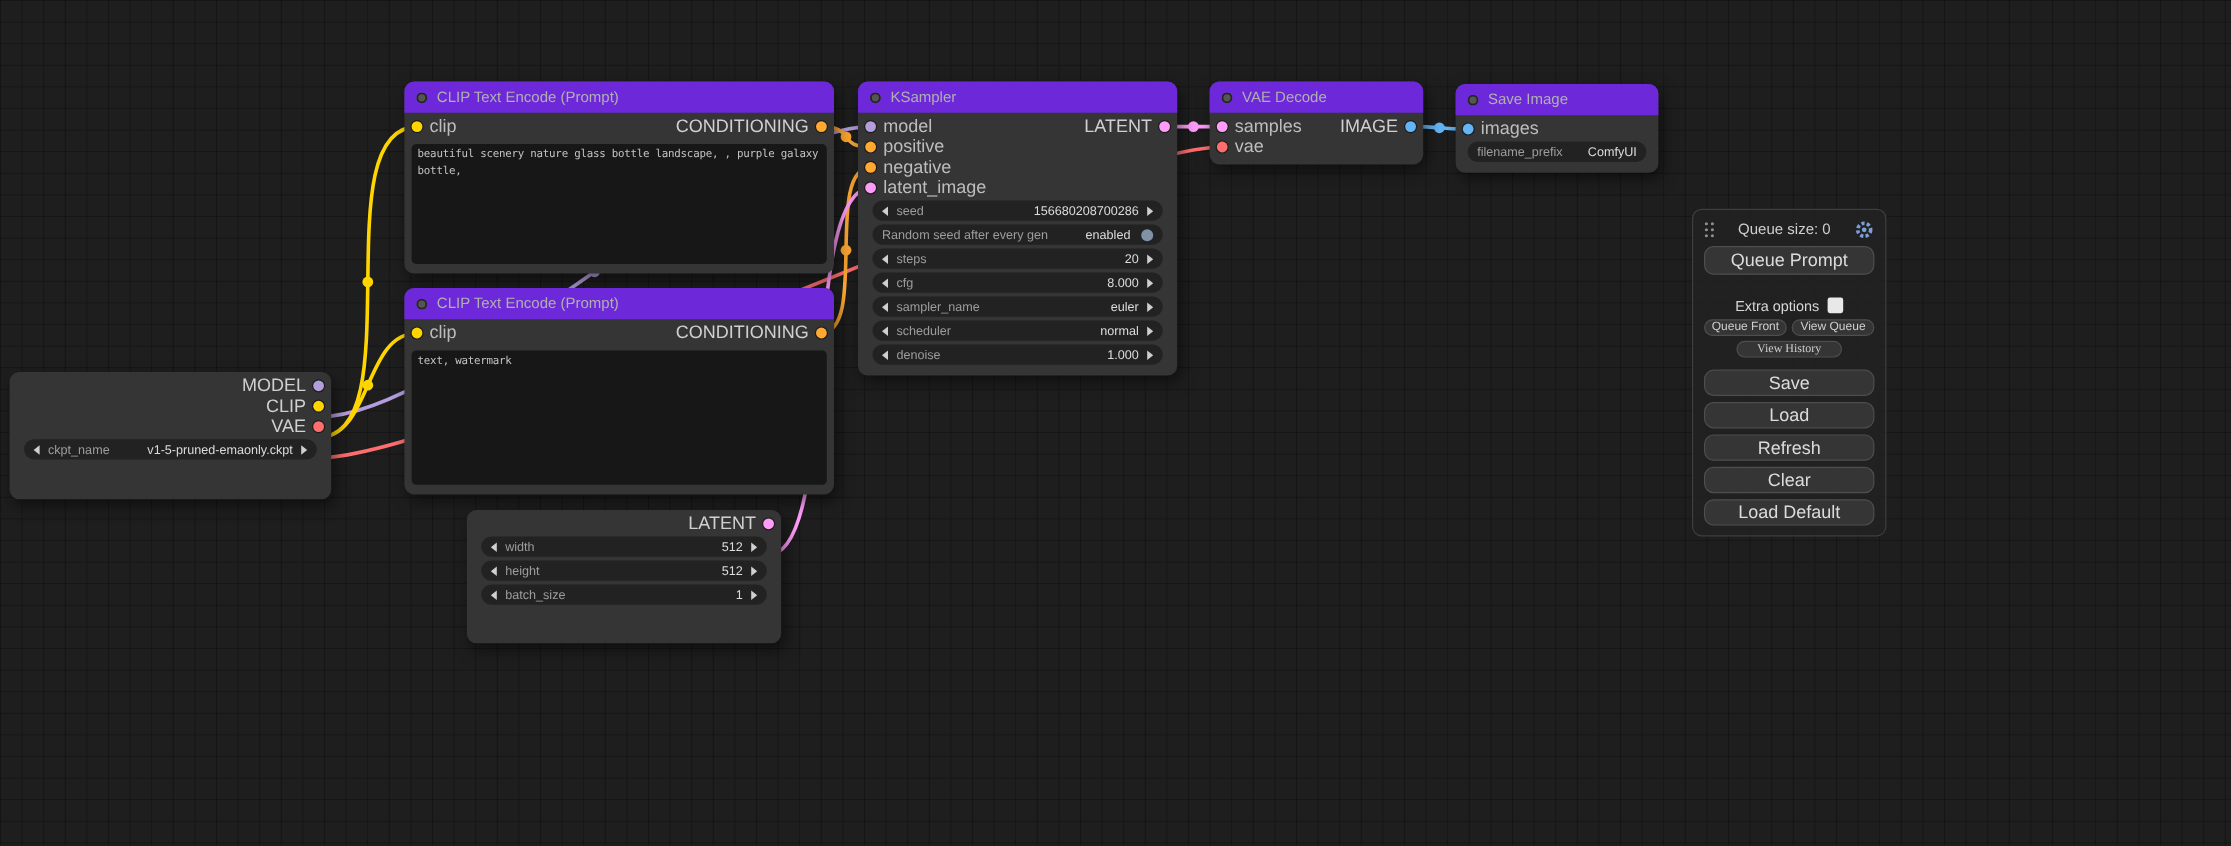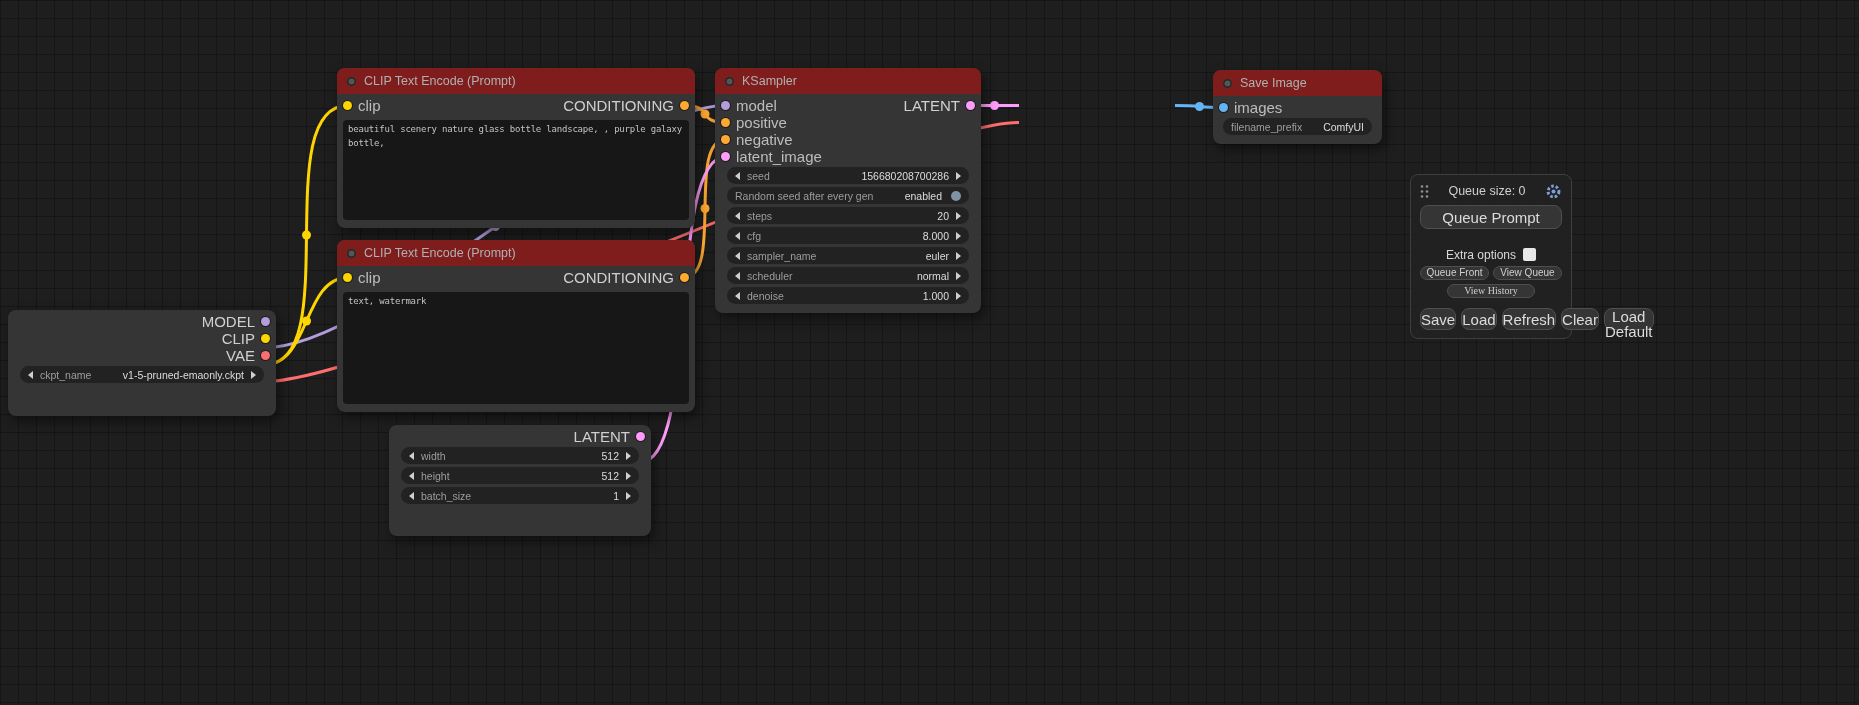--- a/index.html
+++ b/index.html
@@ -11,21 +11,21 @@
       linear-gradient(90deg, rgba(0,0,0,.28) 1px, transparent 1px);
     background-size:18px 18px; }
 
   svg.links { position:absolute; left:0; top:0; z-index:1; }
   .links path { fill:none; stroke:var(--c,#888); stroke-width:3; }
   .links circle { fill:var(--c,#888); }
 
   .node { position:absolute; z-index:2; background:#353535; border-radius:8px;
     box-shadow:3px 5px 12px rgba(0,0,0,.5); color:#c9c9c9; }
   .node-title { height:26px; display:flex; align-items:center; gap:8px; padding:0 10px;
-    background:#7f1d1d; border-radius:8px 8px 0 0; }
+    background:#6d28d9; border-radius:8px 8px 0 0; }
   .collapse-dot { width:9px; height:9px; border-radius:50%; background:#555;
     box-shadow:inset 0 0 0 1.5px #242424; flex:none; }
   .title-text { font-size:12.5px; color:#b0b0b0; white-space:nowrap; }
   .slots { padding-top:3px; }
   .slot-row { height:17px; display:flex; align-items:center; padding:0 6px; }
   .in-slot, .out-slot { display:flex; align-items:center; gap:6px; }
   .out-slot { margin-left:auto; }
   .port { width:9px; height:9px; border-radius:50%; background:var(--c,#888);
     box-shadow:0 0 0 1px rgba(0,0,0,.45); flex:none; }
   .slot-label { font-size:15px; color:#bdbdbd; white-space:nowrap; }
@@ -53,21 +53,21 @@
     border-radius:8px; color:#dcdcdc; font-size:15px; height:22px; line-height:1; }
   .qp-btn.queue { margin-top:4px; height:24px; }
   .extra-row { margin-top:18px; display:flex; justify-content:center; align-items:center;
     gap:7px; font-size:12px; color:#d8d8d8; height:15px; }
   .checkbox { width:13px; height:13px; background:#e8e8e8; border-radius:2px; flex:none; }
   .small-row { margin-top:4px; display:flex; gap:4px; }
   .small-row.center { justify-content:center; }
   .qp-small { flex:1; background:#353535; border:1px solid #4e4e4e; border-radius:8px;
     color:#cfcfcf; font-size:10px; height:14px; line-height:1; padding:0 4px; }
   .small-row.center .qp-small { flex:0 0 auto; width:88px;font-family:Liberation Serif, serif; }
-  .qp-actions { margin-top:10px; display:flex; gap:5px;justify-content:space-between; }
+  .qp-actions { margin-top:10px; display:flex; flex-direction:column; gap:5px;justify-content:space-between; }
 </style>
 </head>
 <body>
 
 <div id="canvas">
 
   <svg class="links" width="1859" height="705">
     <path d="M265,347.5 C380,347.5 611,105.5 726,105.5" style="--c: #B39DDB;"></path>
     <circle cx="495.5" cy="226.5" r="4.5" style="--c: #B39DDB;"></circle>
     <path d="M265,364.5 C345,364.5 268,105.5 348,105.5" style="--c: #FFD500;"></path>
@@ -263,20 +263,44 @@
       </div>
       <div class="widget">
         <span class="arr l"></span>
         <span class="w-name">denoise</span>
         <span class="w-value">1.000</span>
         <span class="arr r"></span>
       </div>
     </div>
   </div>
 
+  <div class="node" style="left:1008px; top:68px; width:178px; height:69px;">
+    <div class="node-title">
+      <span class="collapse-dot"></span>
+      <span class="title-text">VAE Decode</span>
+    </div>
+    <div class="slots">
+      <div class="slot-row">
+        <div class="in-slot">
+          <span class="port" style="--c: #FF9CF9;"></span>
+          <span class="slot-label">samples</span>
+        </div>
+        <div class="out-slot">
+          <span class="slot-label out">IMAGE</span>
+          <span class="port" style="--c: #64B5F6;"></span>
+        </div>
+      </div>
+      <div class="slot-row">
+        <div class="in-slot">
+          <span class="port" style="--c: #FF6E6E;"></span>
+          <span class="slot-label">vae</span>
+        </div>
+      </div>
+    </div>
+  </div>
 
   <div class="node" style="left:1213px; top:70px; width:169px; height:74px;">
     <div class="node-title">
       <span class="collapse-dot"></span>
       <span class="title-text">Save Image</span>
     </div>
     <div class="slots">
       <div class="slot-row">
         <div class="in-slot">
           <span class="port" style="--c: #64B5F6;"></span>

